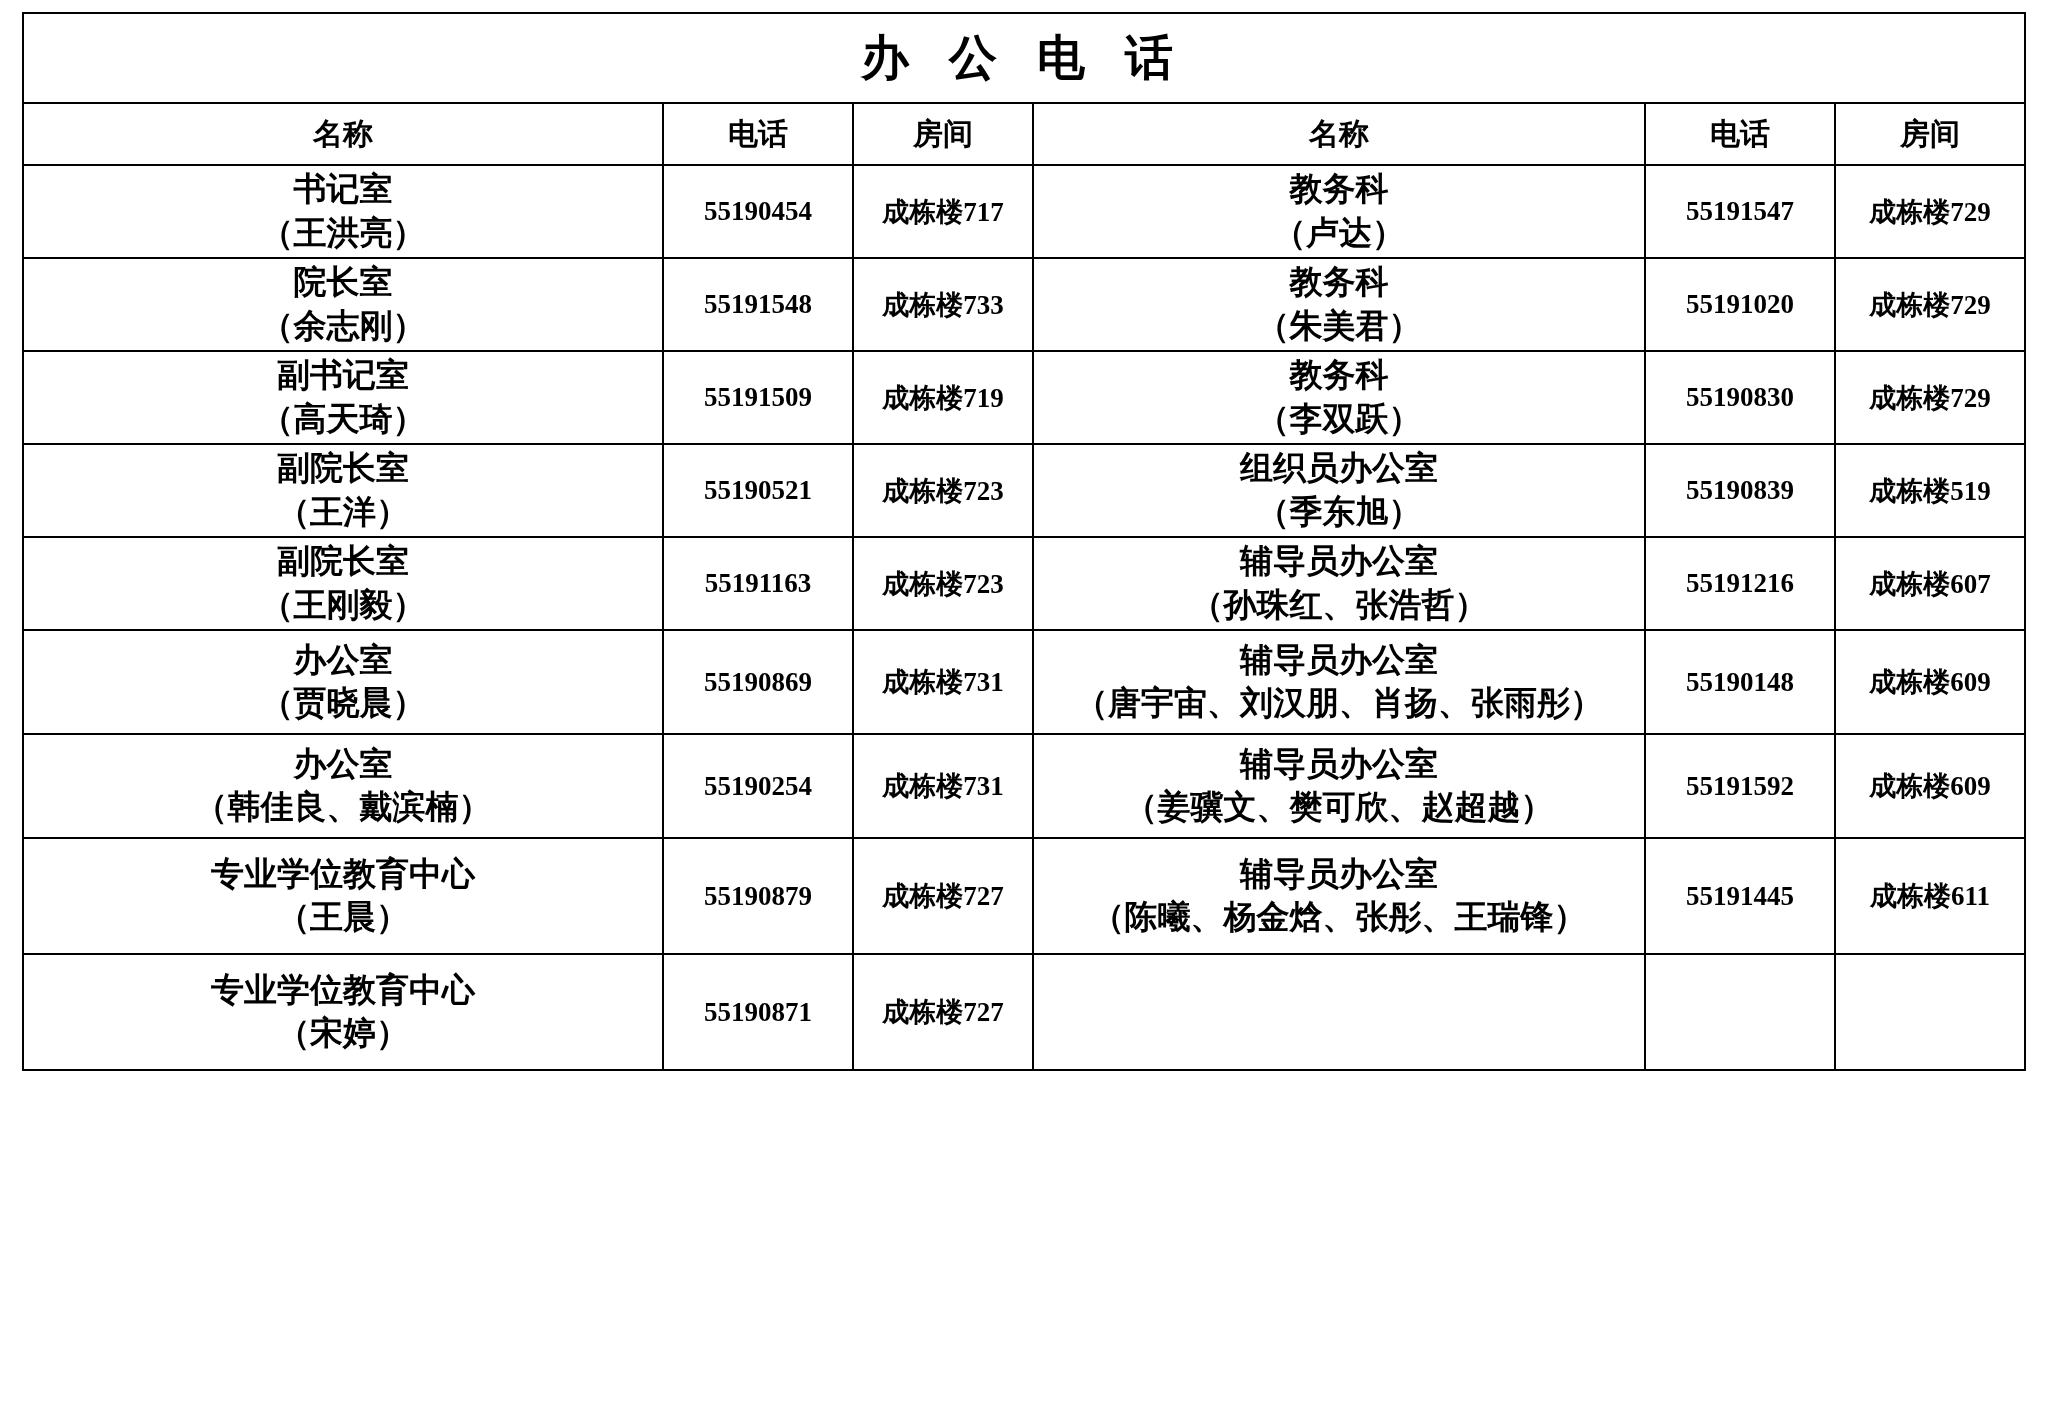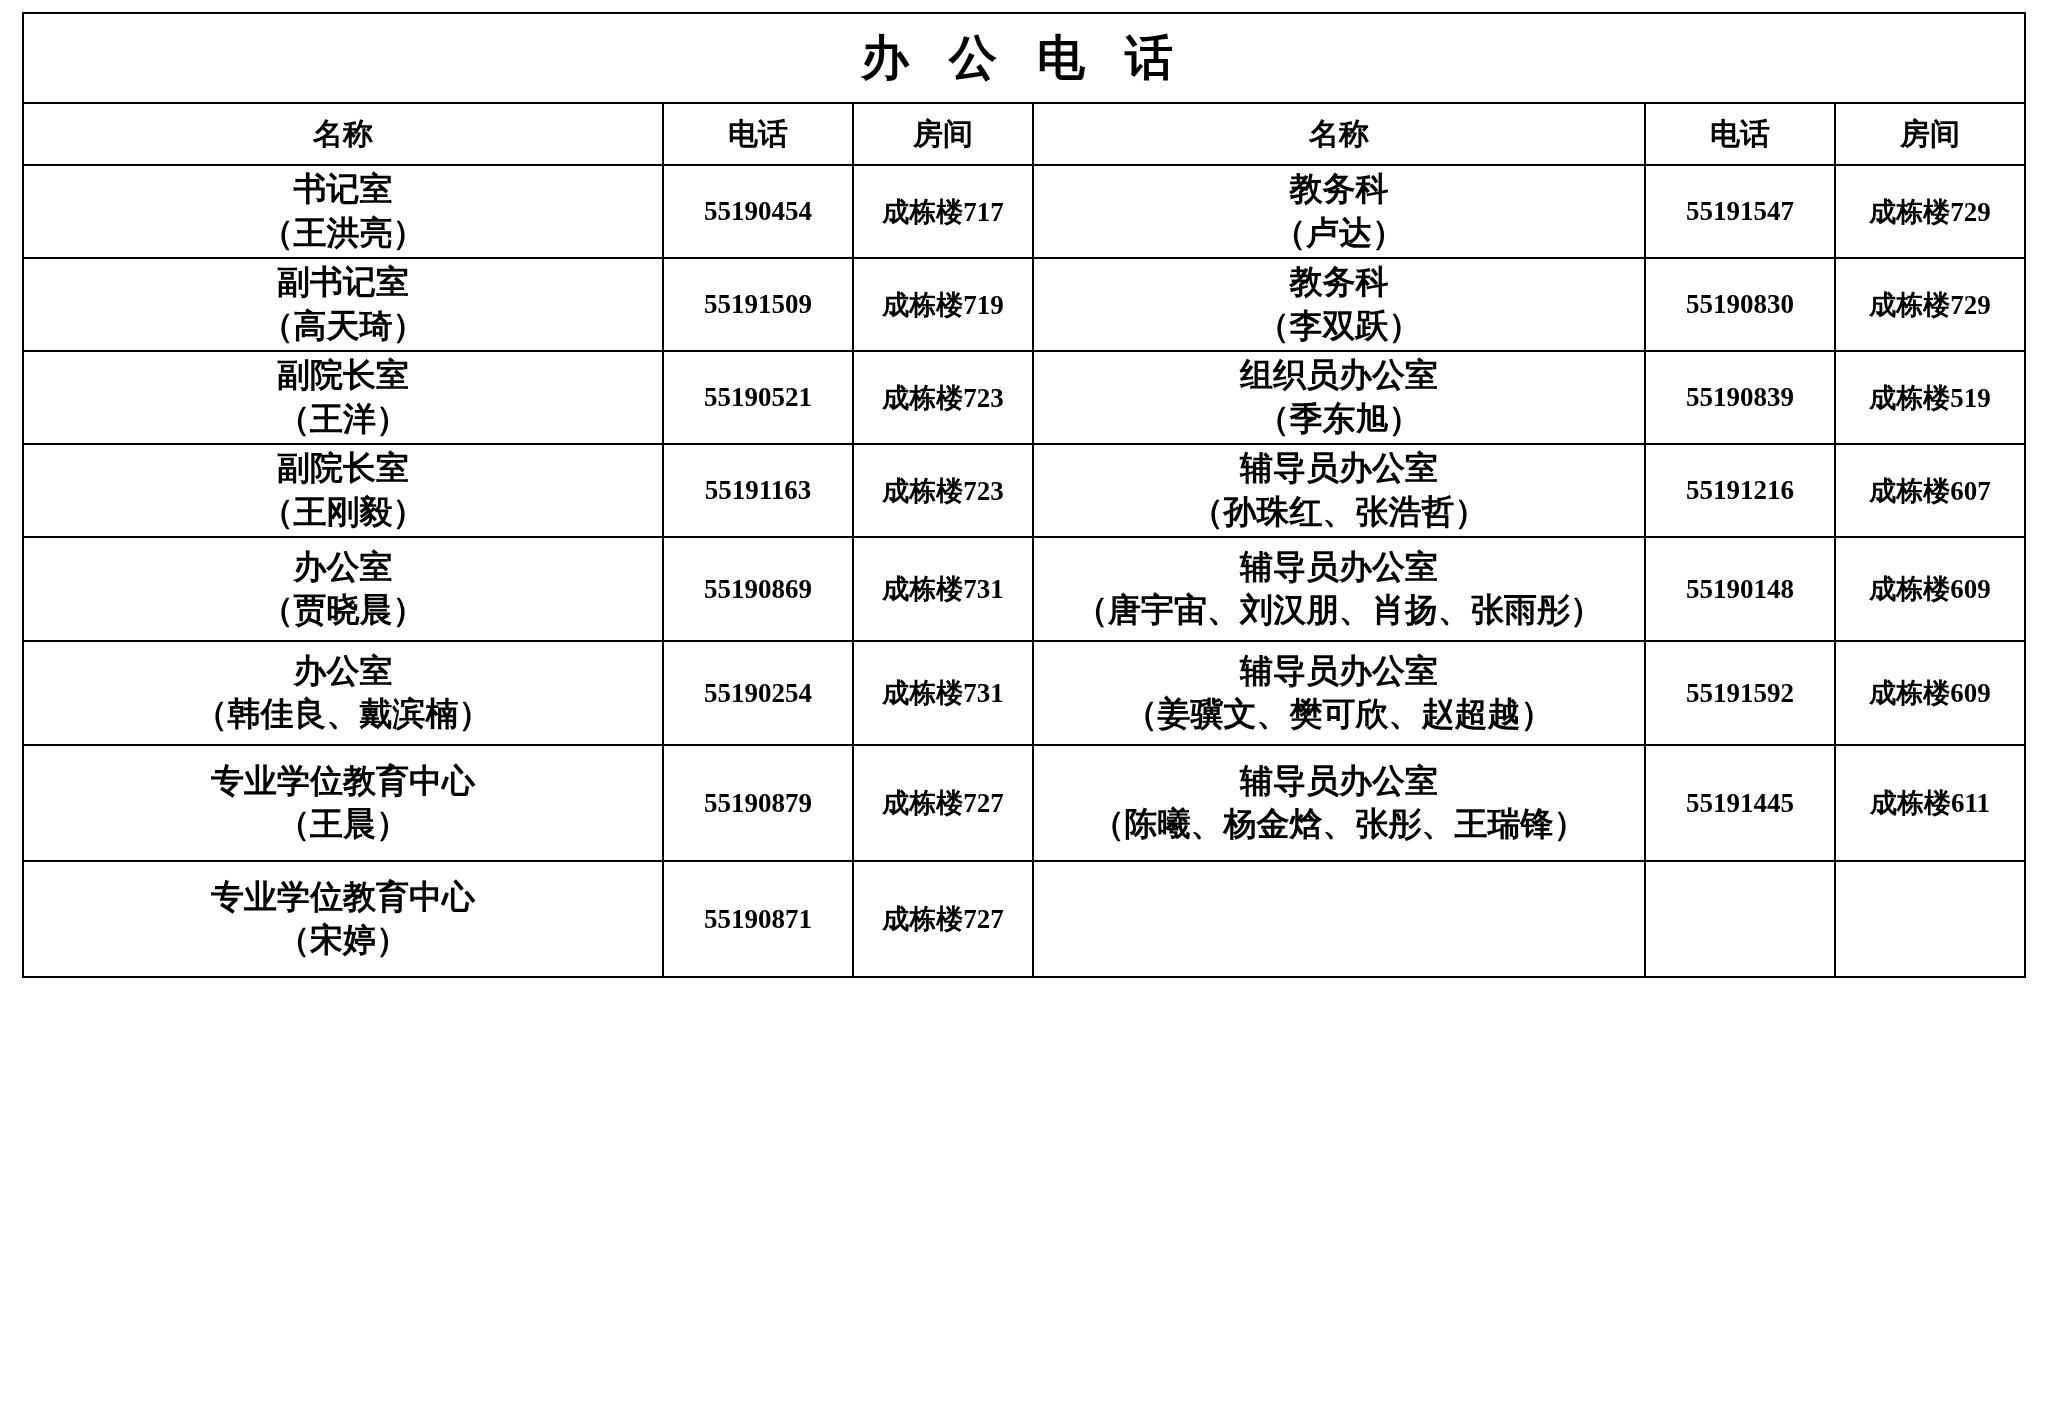--- a/index.html
+++ b/index.html
@@ -107,20 +107,34 @@
         <td class="cell-phone">55190454</td>
         <td class="cell-room">成栋楼717</td>
         <td class="cell-name">
           <span class="nm-line">教务科</span>
           <span class="nm-line">（卢达）</span>
         </td>
         <td class="cell-phone">55191547</td>
         <td class="cell-room">成栋楼729</td>
       </tr>
 
+      <tr class="row-h-2">
+        <td class="cell-name">
+          <span class="nm-line">院长室</span>
+          <span class="nm-line">（余志刚）</span>
+        </td>
+        <td class="cell-phone">55191548</td>
+        <td class="cell-room">成栋楼733</td>
+        <td class="cell-name">
+          <span class="nm-line">教务科</span>
+          <span class="nm-line">（朱美君）</span>
+        </td>
+        <td class="cell-phone">55191020</td>
+        <td class="cell-room">成栋楼729</td>
+      </tr>
 
       <tr class="row-h-2">
         <td class="cell-name">
           <span class="nm-line">副书记室</span>
           <span class="nm-line">（高天琦）</span>
         </td>
         <td class="cell-phone">55191509</td>
         <td class="cell-room">成栋楼719</td>
         <td class="cell-name">
           <span class="nm-line">教务科</span>

